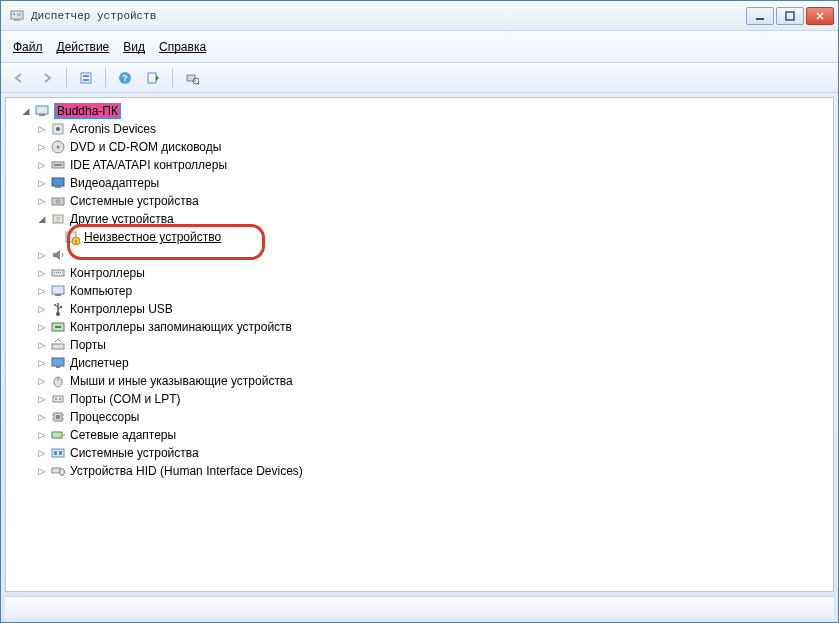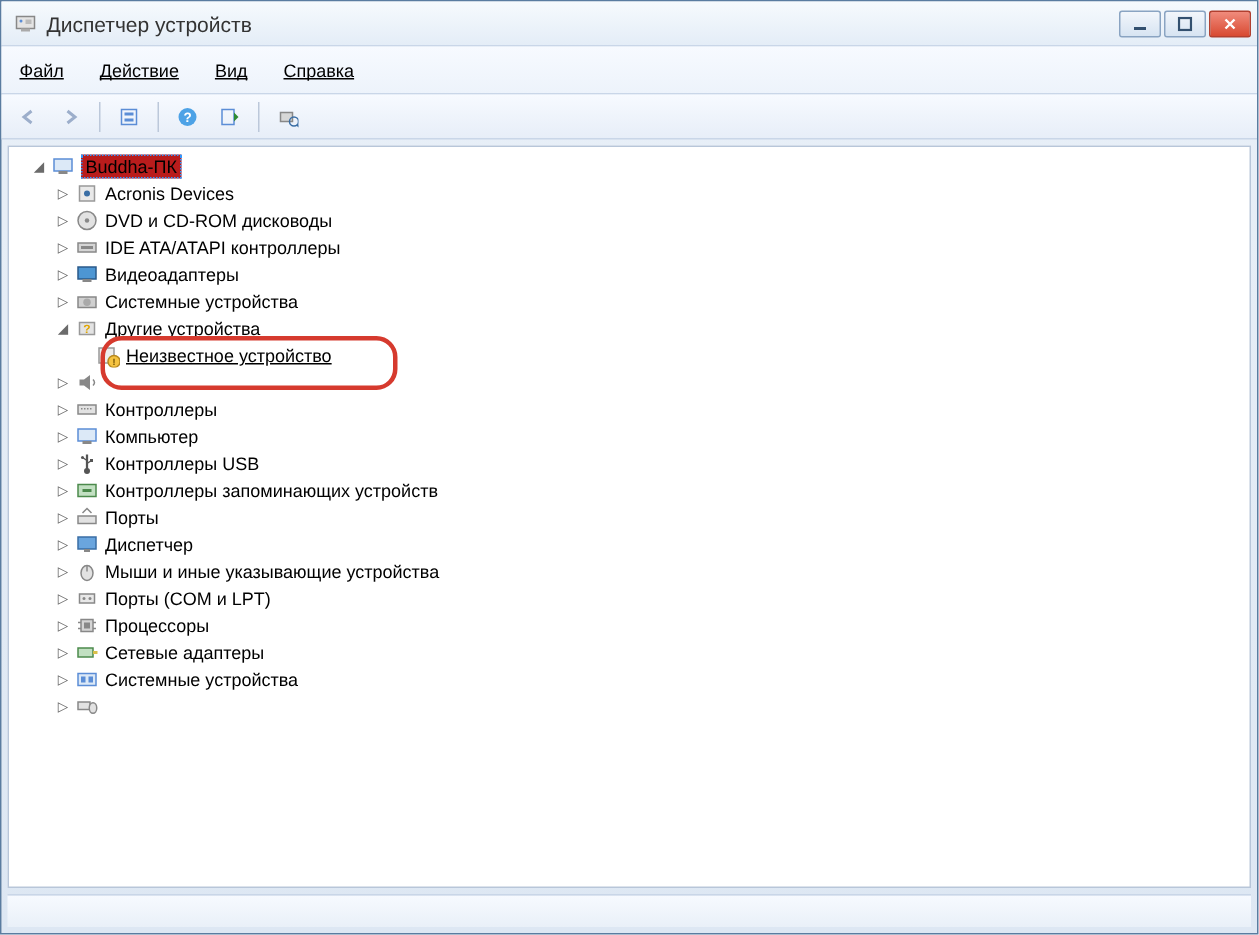--- a/index.html
+++ b/index.html
@@ -20,40 +20,40 @@
     height: 30px;
     background: linear-gradient(#f6fafd, #e4edf7);
     display: flex; align-items: center;
     padding: 0 4px 0 8px;
     border-bottom: 1px solid #c9d6e8;
   }
   .titlebar .ticon {
     width: 16px; height: 16px; margin-right: 6px;
     display: inline-flex; align-items: center; justify-content: center;
   }
-  .titlebar .title { flex: 1; color: #333; font-size: 14px; }
+  .titlebar .title { flex: 1; color: #333; font-size: 11px; font-family: Liberation Mono, monospace; }
   .winbtns { display: flex; gap: 2px; }
   .winbtn {
     width: 28px; height: 18px;
     border: 1px solid #8aa4c2;
     border-radius: 2px;
     display: flex; align-items: center; justify-content: center;
     background: linear-gradient(#f2f6fb,#d7e4f2);
     font-size: 10px; cursor: pointer;
   }
   .winbtn.close {
     background: linear-gradient(#f08b7c,#d84a32);
     border-color: #b14030; color: #fff;
   }
   .menubar {
     height: 32px;
     background: linear-gradient(#f7faff,#edf3fb);
     border-bottom: 1px solid #c9d6e8;
     display: flex; align-items: center;
-    padding-left: 6px; gap: 12px;
+    padding-left: 6px; gap: 2px;
   }
   .menuitem {
     padding: 2px 6px; cursor: pointer;
     text-decoration: underline; text-decoration-skip-ink: none;
     color: #000;
   }
   .toolbar {
     height: 30px;
     background: linear-gradient(#f7faff,#e7eef8);
     border-bottom: 1px solid #c9d6e8;
@@ -78,21 +78,21 @@
     flex: 1; overflow: auto; padding: 4px 0 8px 6px;
     color: #000;
   }
   .node { display: flex; align-items: center; height: 18px; padding-left: 2px; white-space: nowrap; }
   .twisty { width: 12px; height: 12px; margin-right: 2px; color:#6b6b6b; display:inline-flex; align-items:center; justify-content:center; font-size:9px; cursor:pointer; }
   .devicon { width: 16px; height: 16px; margin-right: 4px; display:inline-flex; align-items:center; justify-content:center; }
   .root { margin-left: 6px; }
   .child { margin-left: 22px; }
   .grandchild { margin-left: 50px; text-decoration: underline; }
   .selected {
-    background: #b91c1c;
+    background: #ec4899;
     border: 1px dotted #3399ff;
     padding: 0 2px;
   }
   .callout {
     position: absolute;
     border: 3px solid #d63a2e;
     border-radius: 14px;
     pointer-events: none;
   }
   .statusbar {
@@ -420,20 +420,21 @@
       </div>
 
       <div class="node child">
         <span class="twisty">▷</span>
         <span class="devicon">
             <svg width="16" height="16">
               <rect x="2" y="5" width="8" height="5" fill="#e2e2e2" stroke="#888"></rect>
               <ellipse cx="12" cy="9" rx="2.5" ry="3.5" fill="#e2e2e2" stroke="#888"></ellipse>
             </svg>
           </span>
+        <span>Устройства HID (Human Interface Devices)</span>
       </div>
 
     </div>
   </div>
 
   <div class="statusbar"></div>
 
   <div class="callout" style="left:66px; top:223px; width:198px; height:36px;"></div>
 
 </div>

